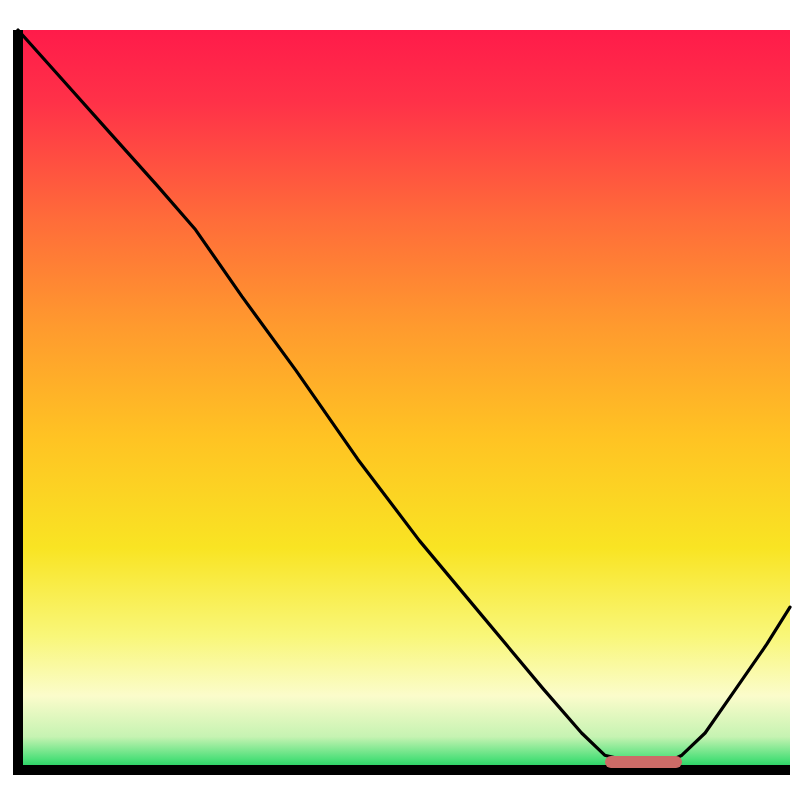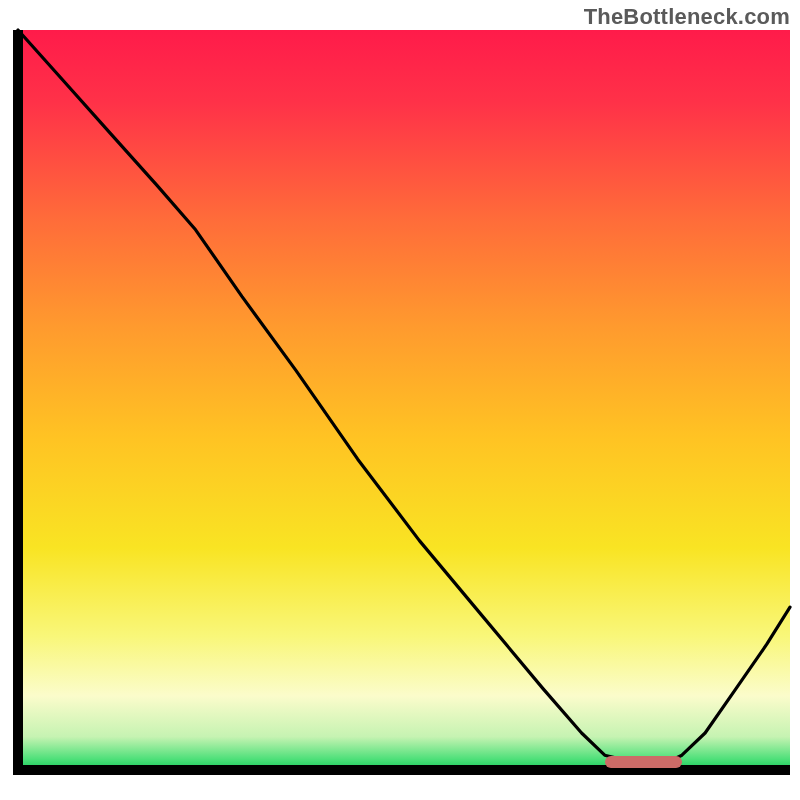--- a/index.html
+++ b/index.html
@@ -34,21 +34,20 @@
     position: absolute;
     height: 12px;
     border-radius: 6px;
     background: #cc6b67;
   }
 </style>
 </head>
 <body>
 <div class="container">
 
-  <div class="watermark">TheBottleneck.com</div>
 
   <svg class="plot" width="800" height="800" viewBox="0 0 800 800">
     <defs>
 
       <linearGradient id="bg-grad" x1="0" y1="0" x2="0" y2="1">
         <stop offset="0.00" stop-color="#ff1b4a"></stop>
         <stop offset="0.10" stop-color="#ff3248"></stop>
         <stop offset="0.25" stop-color="#ff6a3a"></stop>
         <stop offset="0.40" stop-color="#ff9a2e"></stop>
         <stop offset="0.55" stop-color="#ffc323"></stop>

